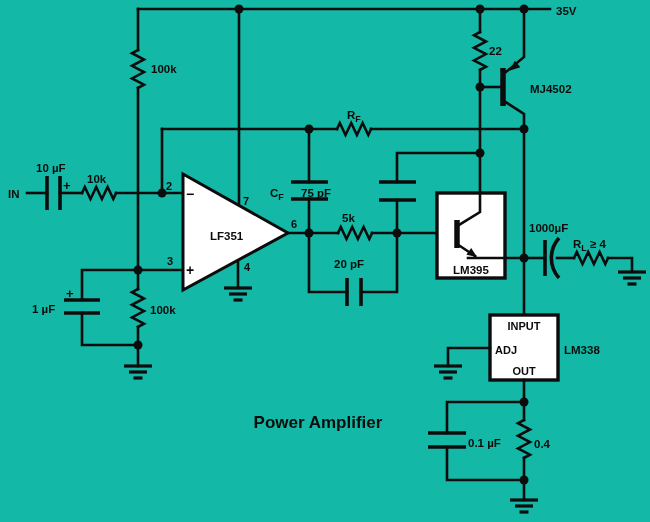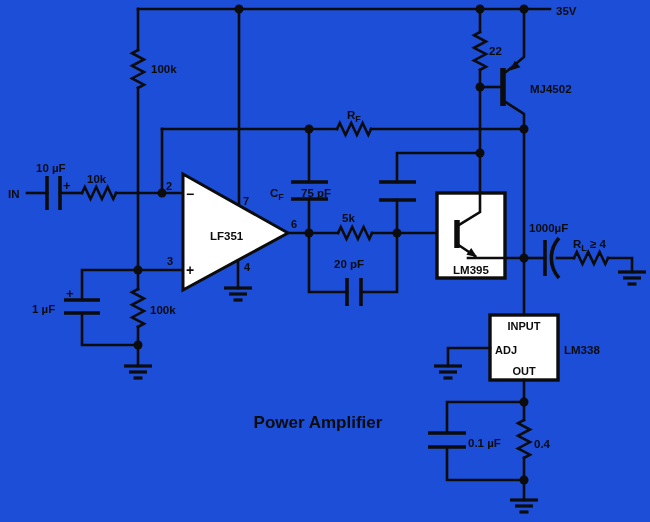--- a/index.html
+++ b/index.html
@@ -1,16 +1,16 @@
 <!DOCTYPE html>
 <html><head>
 <meta charset="utf-8">
 <style>
   html,body{margin:0;padding:0;background:#ffffff;}
-  .page{width:650px;height:522px;position:relative;background:#1d4ed8;overflow:hidden;}
+  .page{width:650px;height:522px;position:relative;background:#14b8a6;overflow:hidden;}
   svg{display:block;}
   .wire{stroke:#0c0c0c;stroke-width:2.6;fill:none;stroke-linecap:square;stroke-linejoin:miter;}
   .comp{stroke:#0c0c0c;stroke-width:2.6;fill:none;stroke-linecap:square;stroke-linejoin:miter;}
   .plate{stroke:#0c0c0c;stroke-width:3.6;fill:none;stroke-linecap:butt;}
   .box{stroke:#0c0c0c;stroke-width:3.4;fill:#ffffff;}
   .tri{stroke:#0c0c0c;stroke-width:3;fill:#ffffff;stroke-linejoin:miter;}
   .bar{stroke:#0c0c0c;stroke-width:5.5;fill:none;stroke-linecap:butt;}
   .gndline{stroke:#0c0c0c;stroke-width:3.2;fill:none;stroke-linecap:butt;}
   .dot{fill:#0c0c0c;stroke:none;}
   .arrow{fill:#0c0c0c;stroke:none;}

